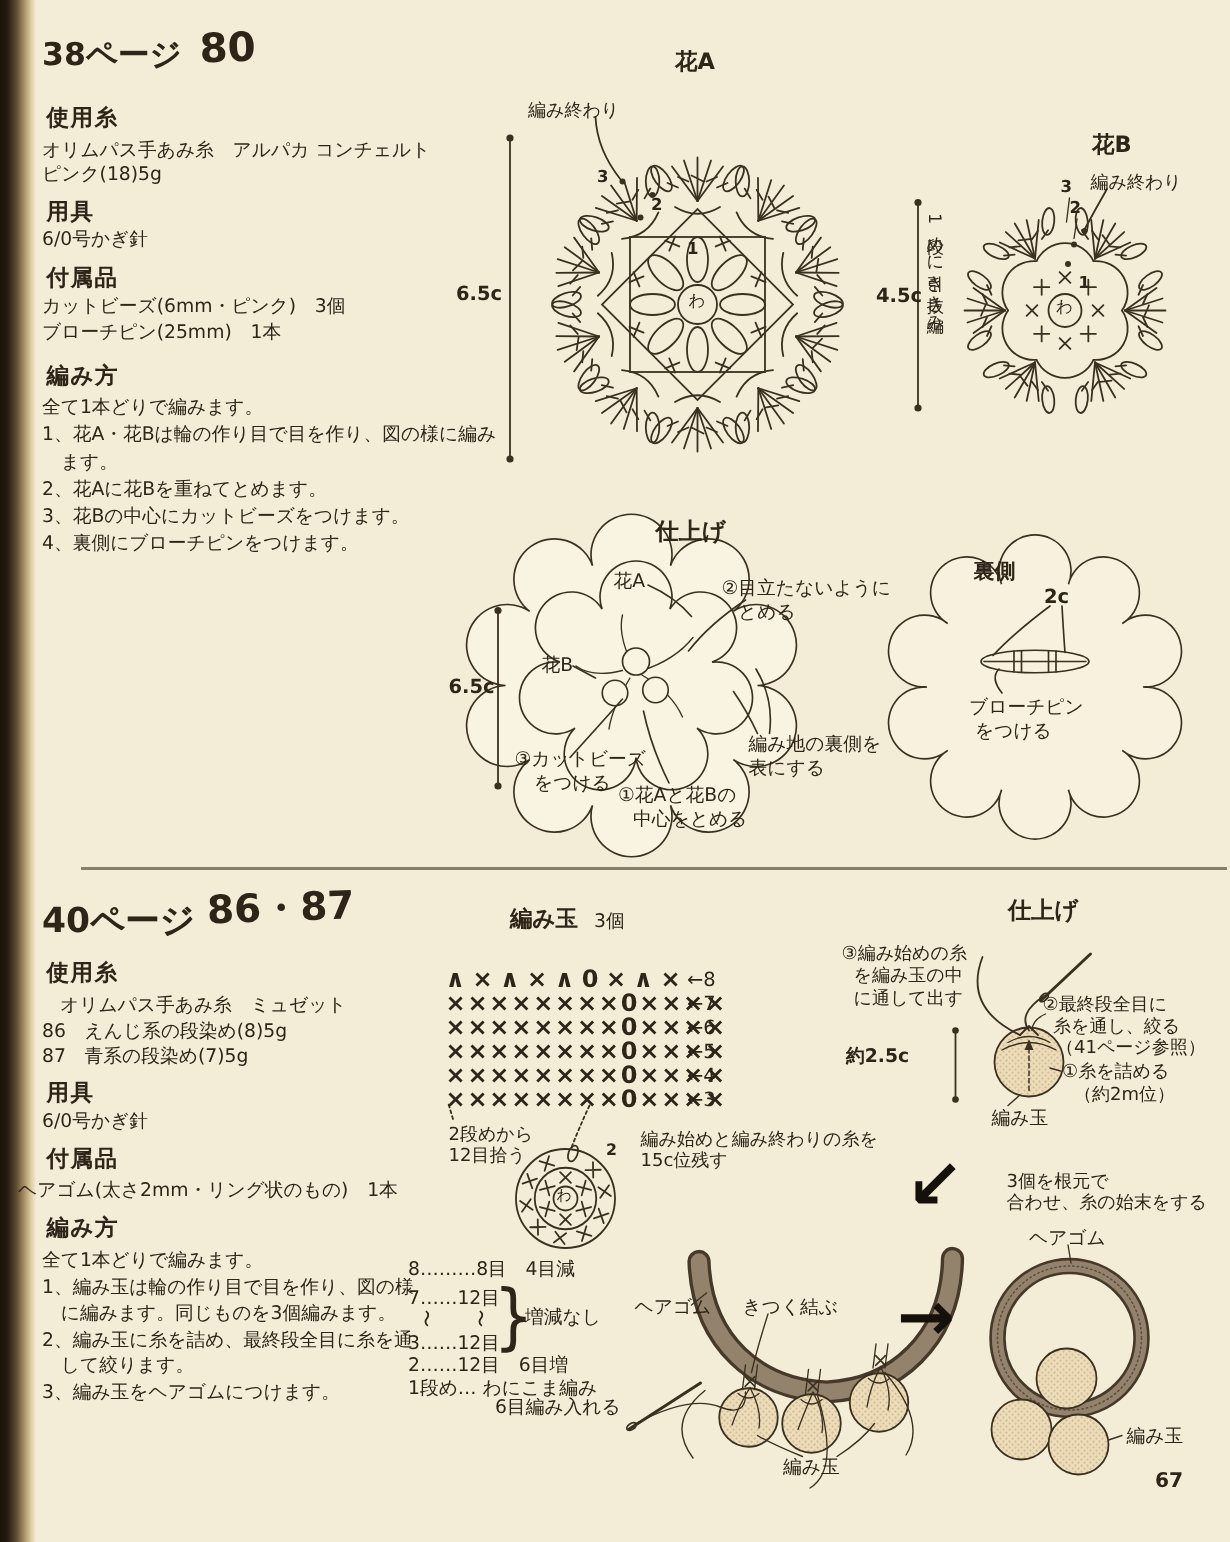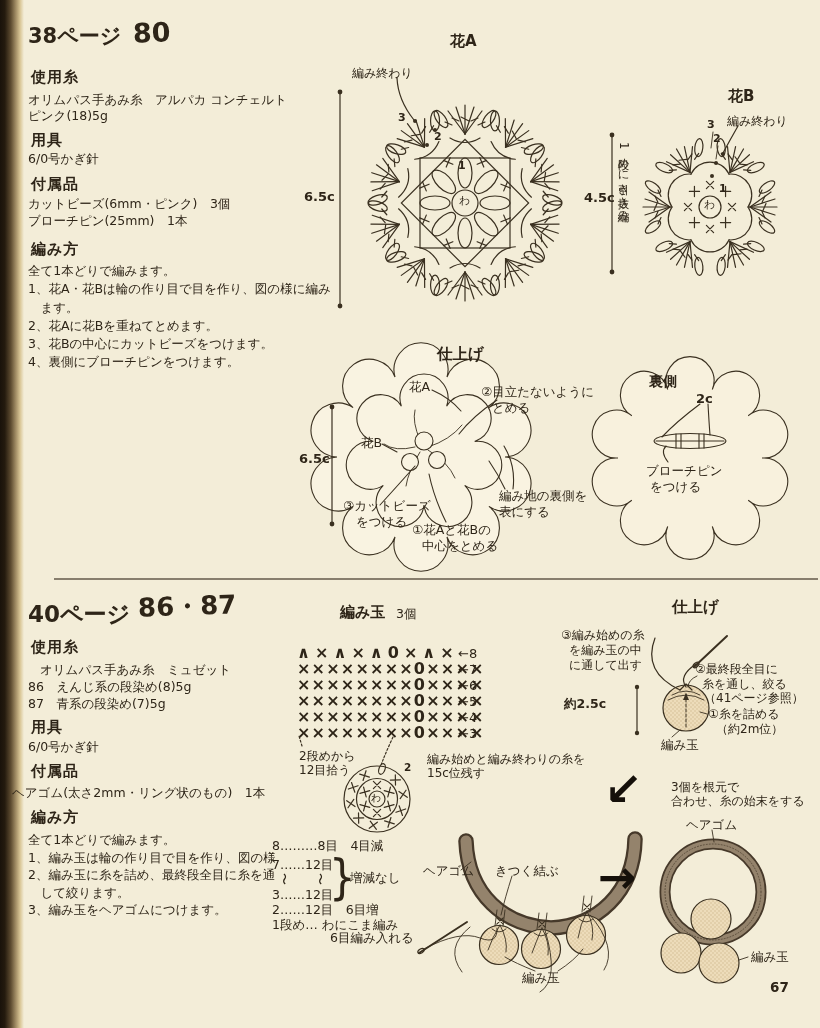--- a/index.html
+++ b/index.html
@@ -3,21 +3,21 @@
 <meta charset="utf-8">
 <style>
   html,body{margin:0;padding:0;background:#888;}
   .page{position:relative;width:820px;height:1028px;background:#f3edd8;overflow:hidden;
         font-family:"DejaVu Sans","Liberation Sans",sans-serif;color:#2e2518;}
   .book-edge{position:absolute;left:0;top:0;width:24px;height:100%;
         background:linear-gradient(90deg,#19120a 0%,#241a0e 20%,#5d4b30 45%,#a8936a 68%,#d9c696 84%,#f3edd8 100%);}
   .divider{position:absolute;left:54px;top:578px;width:764px;height:2px;background:#6b6152;opacity:.8;}
   .t{position:absolute;white-space:nowrap;line-height:1.18;}
   .b{font-weight:700;}
-  .hd{font-weight:800;letter-spacing:1px;font-family:Liberation Mono, monospace;}
+  .hd{font-weight:800;letter-spacing:1px;}
   .hw{font-weight:800;transform:rotate(-2deg);}
   .vert{writing-mode:vertical-rl;}
   .lines div{white-space:nowrap;}
   .sts{letter-spacing:1.2px;font-weight:700;}
   .sts8{letter-spacing:5px;font-weight:700;}
   .arrowglyph{font-weight:800;color:#15100a;}
   svg.art{position:absolute;left:0;top:0;}
   svg.art *{vector-effect:none;}
 </style>
 </head>
@@ -312,20 +312,21 @@
   <div class="t hd" style="left:31px;top:720px;font-size:15px;">用具</div>
   <div class="t" style="left:28px;top:740px;font-size:12.5px;">6/0号かぎ針</div>
 
   <div class="t hd" style="left:31px;top:764px;font-size:15px;">付属品</div>
   <div class="t" style="left:12px;top:786px;font-size:12.5px;">ヘアゴム(太さ2mm・リング状のもの)　1本</div>
 
   <div class="t hd" style="left:31px;top:810px;font-size:15px;">編み方</div>
   <div class="t lines" style="left:28px;top:831px;font-size:12.5px;line-height:17.6px;">
     <div>全て1本どりで編みます。</div>
     <div>1、編み玉は輪の作り目で目を作り、図の様</div>
+    <div>　に編みます。同じものを3個編みます。</div>
     <div>2、編み玉に糸を詰め、最終段全目に糸を通</div>
     <div>　して絞ります。</div>
     <div>3、編み玉をヘアゴムにつけます。</div>
   </div>
 
   <div class="t b" style="left:340px;top:604px;font-size:15px;">編み玉</div>
   <div class="t" style="left:396px;top:607px;font-size:12.5px;">3個</div>
 
   <div class="t sts8" style="left:297px;top:644px;font-size:16px;">∧×∧×∧0×∧×</div>
   <div class="t sts" style="left:297px;top:660px;font-size:16px;">××××××××0××××</div>

